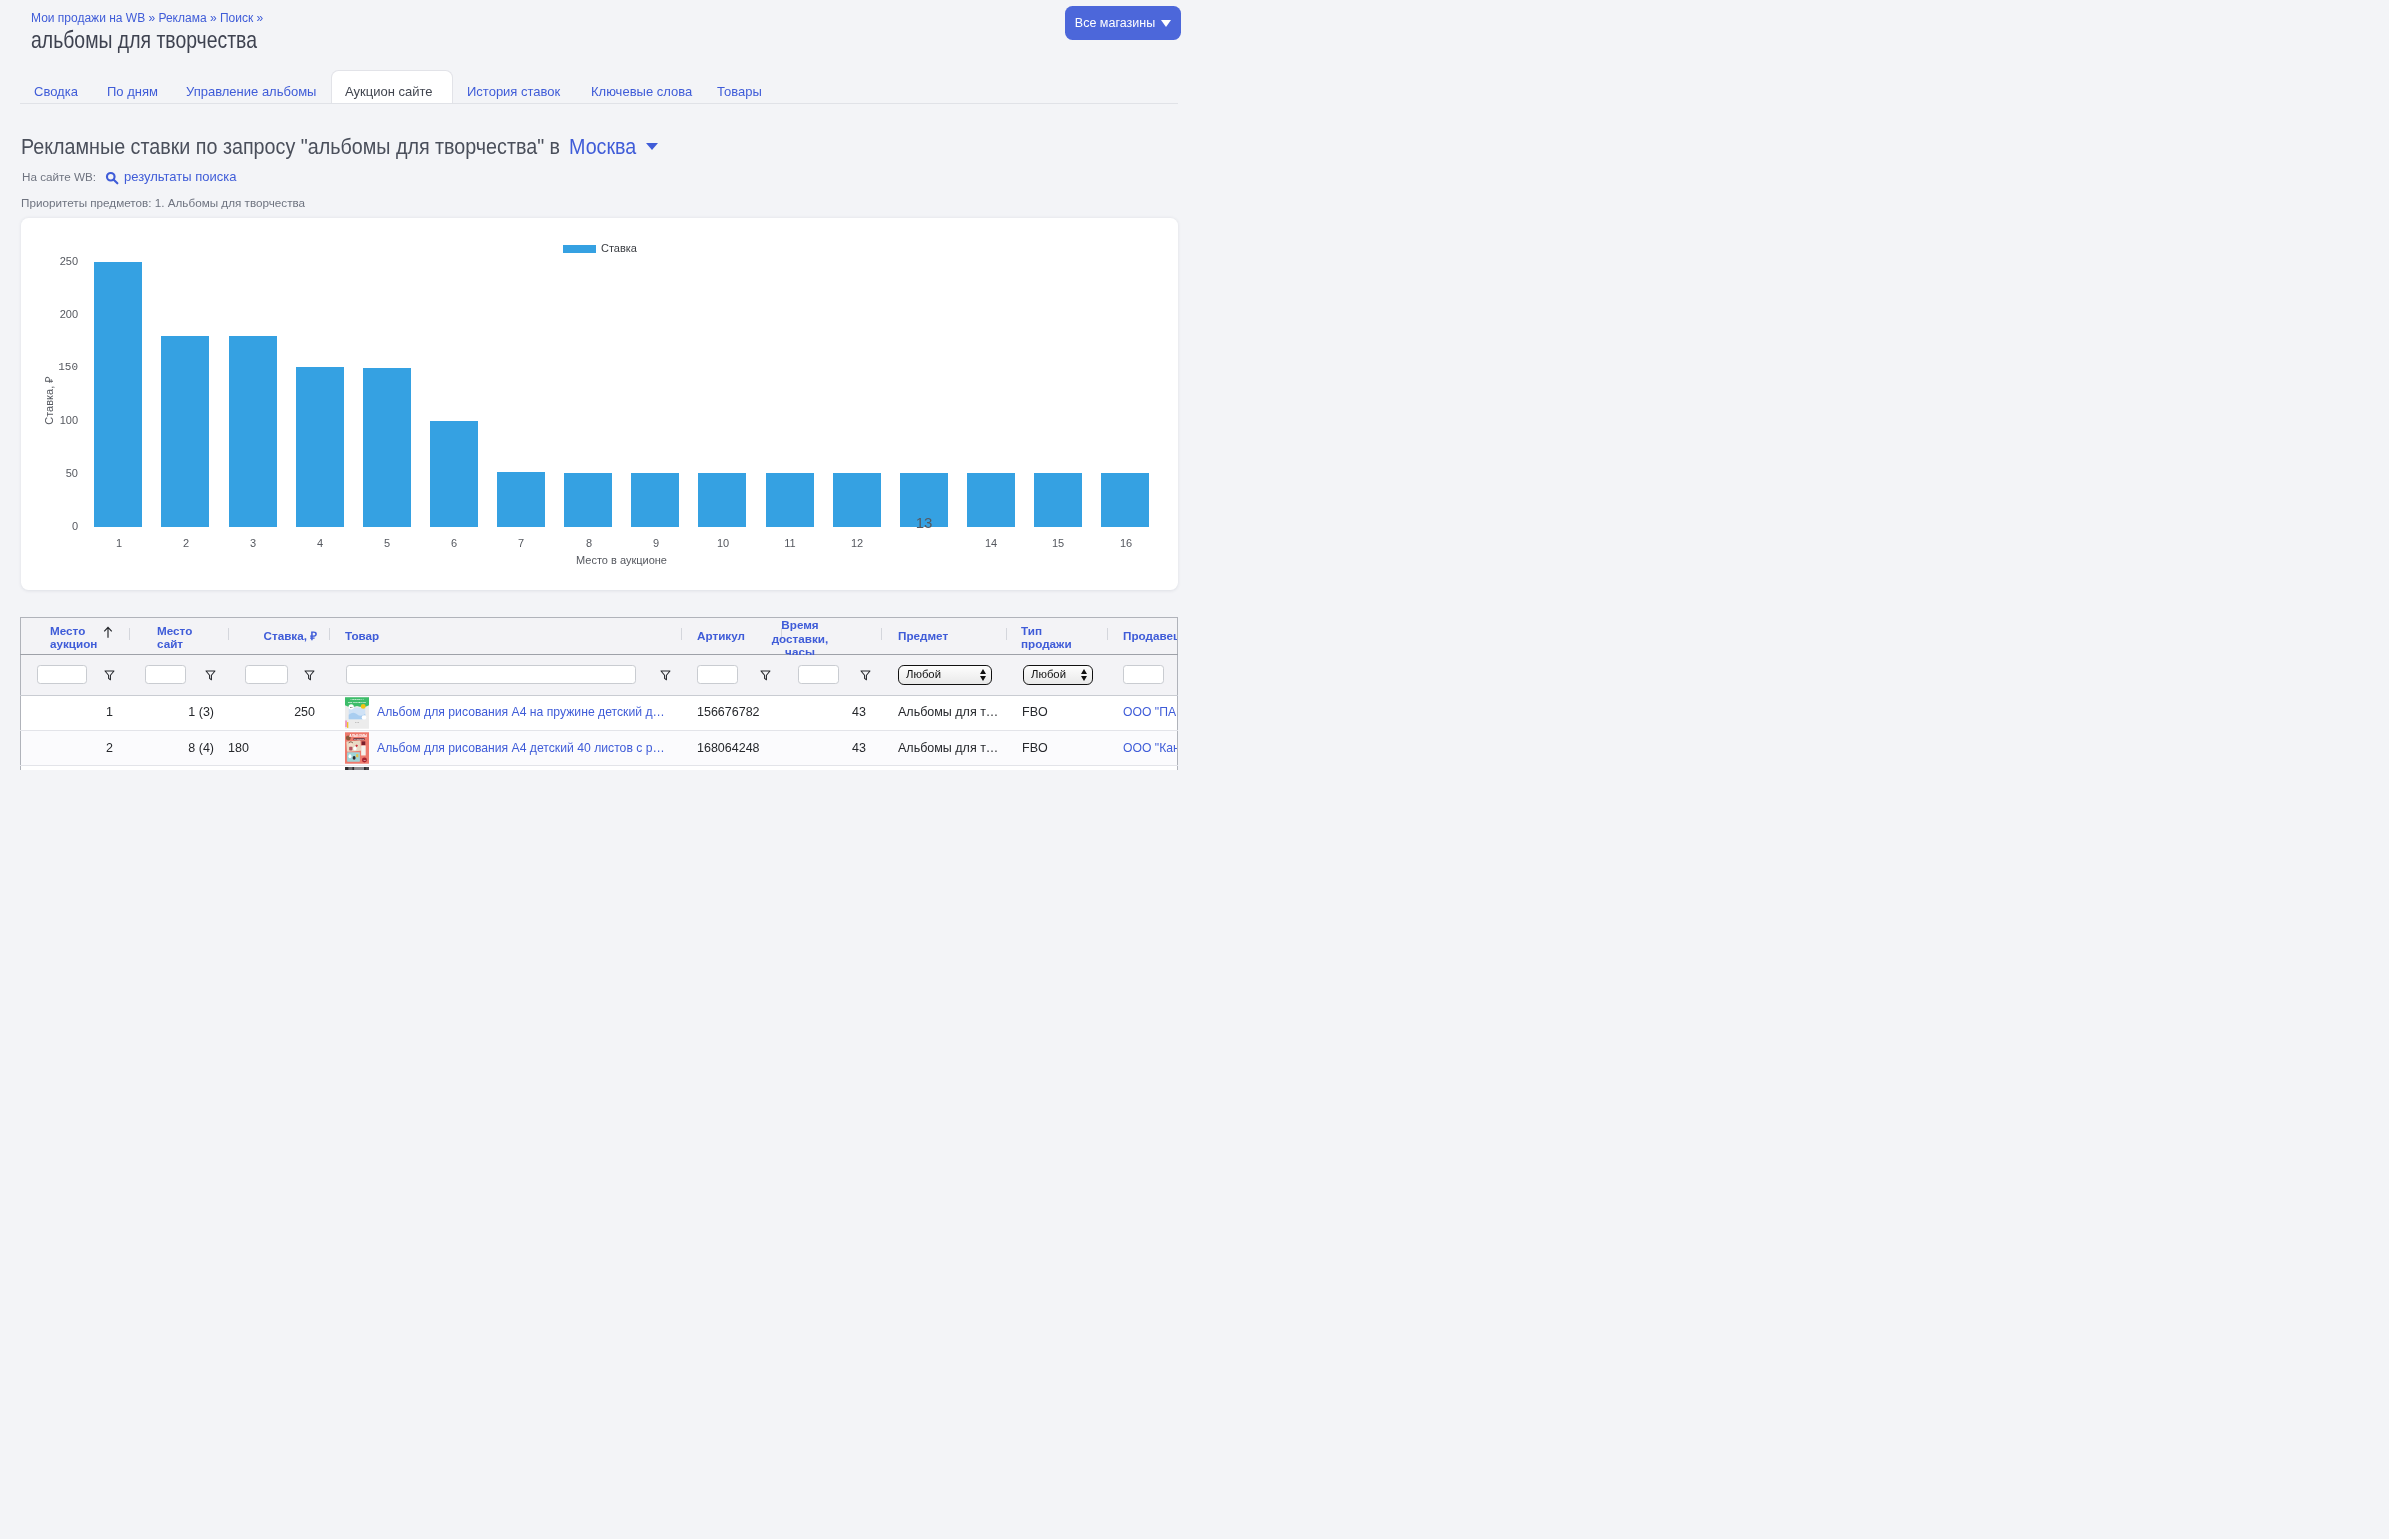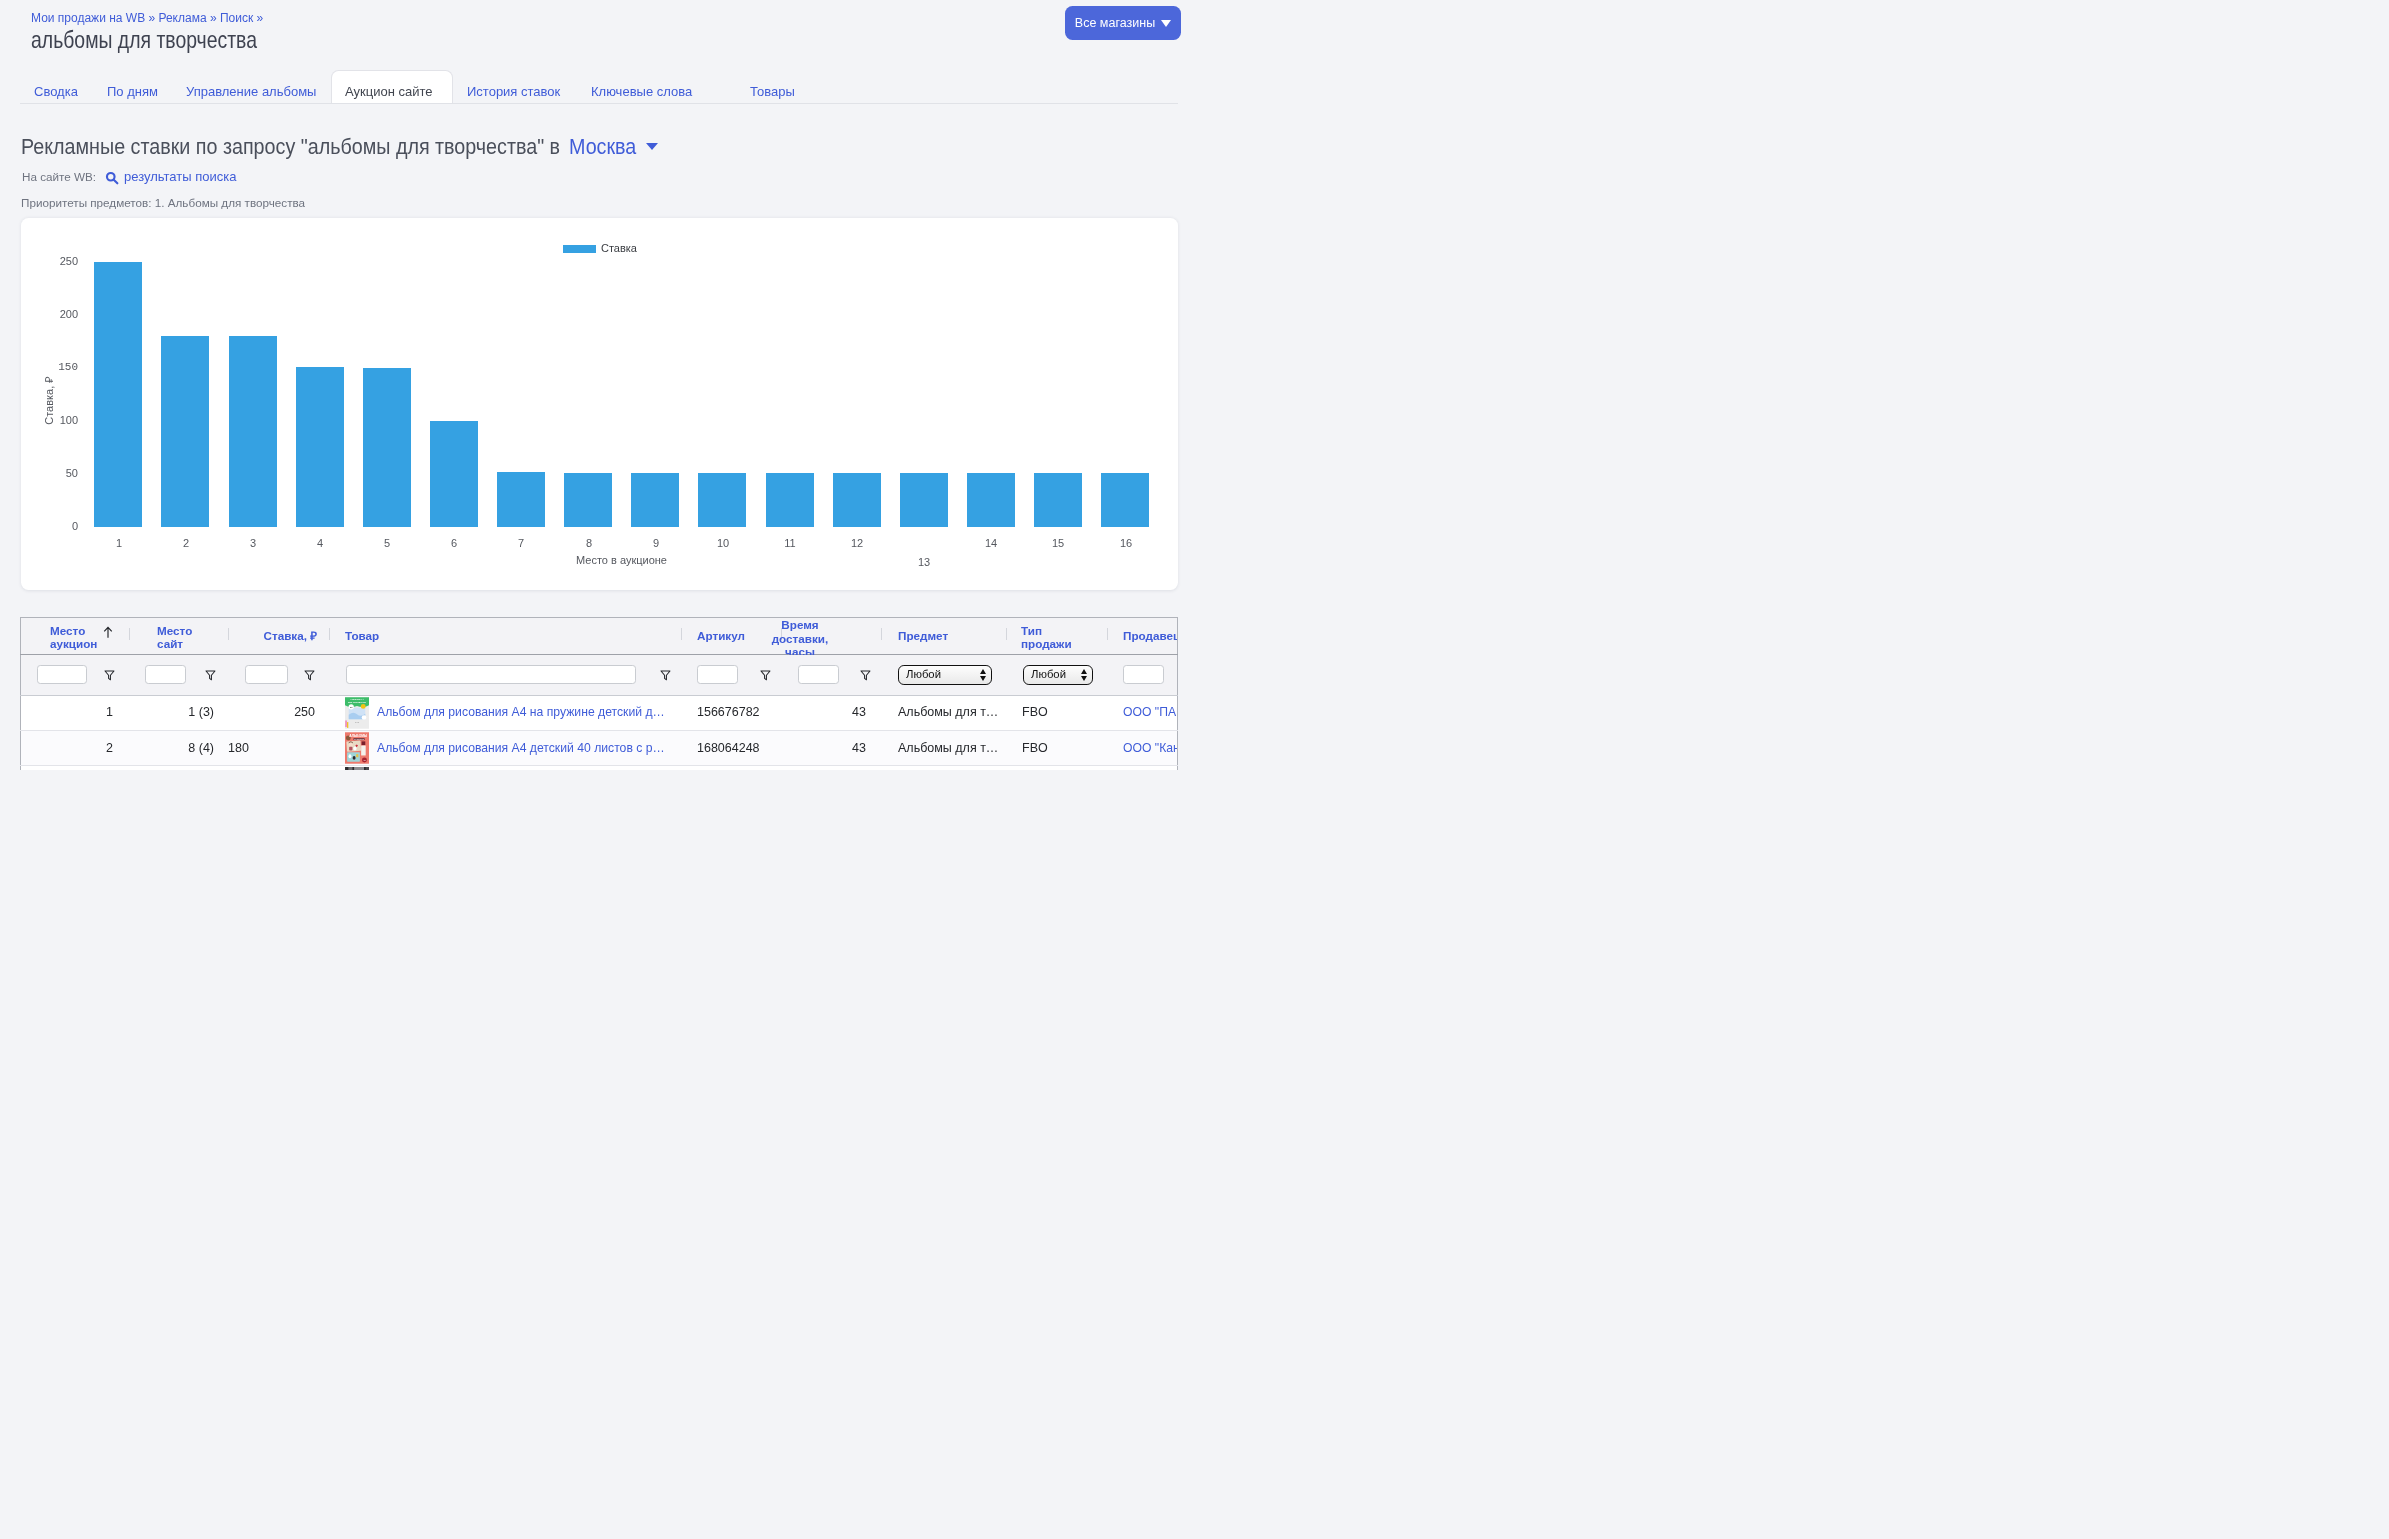--- a/index.html
+++ b/index.html
@@ -18,21 +18,21 @@
 <div class="abs" style="left:1161px;top:19.6px;width:0;height:0;border-left:5.2px solid transparent;border-right:5.2px solid transparent;border-top:7.5px solid #fff;"></div>
 
 <div class="abs" style="left:20px;top:103px;width:1158px;height:0.8px;background:#e0e2e7;"></div>
 <div class="abs" style="left:331px;top:70px;width:122px;height:33px;background:#fff;border:0.8px solid #e2e3e8;border-bottom:none;border-radius:7.5px 7.5px 0 0;box-sizing:border-box;"></div>
 <div class="abs" style="left:34px;top:84px;font-size:13px;color:#3f5cd8;">Сводка</div>
 <div class="abs" style="left:107px;top:84px;font-size:13px;color:#3f5cd8;">По дням</div>
 <div class="abs" style="left:186px;top:84px;font-size:13px;color:#3f5cd8;">Управление альбомы</div>
 <div class="abs" style="left:345px;top:84px;font-size:13px;color:#41454f;">Аукцион сайте</div>
 <div class="abs" style="left:467px;top:84px;font-size:13px;color:#3f5cd8;">История ставок</div>
 <div class="abs" style="left:591px;top:84px;font-size:13px;color:#3f5cd8;">Ключевые слова</div>
-<div class="abs" style="left:717px;top:84px;font-size:13px;color:#3f5cd8;margin-left:33px;">Товары</div>
+<div class="abs" style="left:717px;top:84px;font-size:13px;color:#3f5cd8;">Товары</div>
 
 <div class="abs" style="left:21px;top:134px;font-size:22px;color:#4a4f5b;transform:scaleX(.896);transform-origin:0 0;white-space:nowrap;">Рекламные ставки по запросу "альбомы для творчества" в</div>
 <div class="abs" style="left:569px;top:134px;font-size:22px;color:#3f5cd8;transform:scaleX(.896);transform-origin:0 0;white-space:nowrap;">Москва</div>
 <div class="abs" style="left:646px;top:143px;width:0;height:0;border-left:6.3px solid transparent;border-right:6.3px solid transparent;border-top:7px solid #3f5cd8;"></div>
 
 <div class="abs" style="left:22px;top:170px;font-size:11.7px;color:#6f7480;">На сайте WB:</div>
 <svg class="abs" style="left:105px;top:171px;" width="14" height="14" viewBox="0 0 17 17">
     <circle cx="7" cy="7" r="4.6" fill="none" stroke="#3f5cd8" stroke-width="2.6"></circle>
     <line x1="10.6" y1="10.6" x2="15" y2="15" stroke="#3f5cd8" stroke-width="2.6" stroke-linecap="round"></line>
   </svg>
@@ -69,21 +69,21 @@
     <div class="abs" style="left:568px;top:537px;width:42px;text-align:center;font-size:11px;color:#55585f;">8</div>
     <div class="abs" style="left:631px;top:473px;width:48px;height:54px;background:#35a1e2;"></div>
     <div class="abs" style="left:635px;top:537px;width:42px;text-align:center;font-size:11px;color:#55585f;">9</div>
     <div class="abs" style="left:698px;top:473px;width:48px;height:54px;background:#35a1e2;"></div>
     <div class="abs" style="left:702px;top:537px;width:42px;text-align:center;font-size:11px;color:#55585f;">10</div>
     <div class="abs" style="left:766px;top:473px;width:48px;height:54px;background:#35a1e2;"></div>
     <div class="abs" style="left:769px;top:537px;width:42px;text-align:center;font-size:11px;color:#55585f;">11</div>
     <div class="abs" style="left:833px;top:473px;width:48px;height:54px;background:#35a1e2;"></div>
     <div class="abs" style="left:836px;top:537px;width:42px;text-align:center;font-size:11px;color:#55585f;">12</div>
     <div class="abs" style="left:900px;top:473px;width:48px;height:54px;background:#35a1e2;"></div>
-    <div class="abs" style="left:903px;top:556px;width:42px;text-align:center;font-size:11px;color:#55585f;">13</div>
+    <div class="abs" style="left:903px;top:514px;width:42px;text-align:center;font-size:15px;color:#55585f;">13</div>
     <div class="abs" style="left:967px;top:473px;width:48px;height:54px;background:#35a1e2;"></div>
     <div class="abs" style="left:970px;top:537px;width:42px;text-align:center;font-size:11px;color:#55585f;">14</div>
     <div class="abs" style="left:1034px;top:473px;width:48px;height:54px;background:#35a1e2;"></div>
     <div class="abs" style="left:1037px;top:537px;width:42px;text-align:center;font-size:11px;color:#55585f;">15</div>
     <div class="abs" style="left:1101px;top:473px;width:48px;height:54px;background:#35a1e2;"></div>
     <div class="abs" style="left:1105px;top:537px;width:42px;text-align:center;font-size:11px;color:#55585f;">16</div>
     <div class="abs" style="left:538px;top:554px;width:167px;text-align:center;font-size:11px;color:#55585f;">Место в аукционе</div>
   </div>
 <div id="tbl" class="abs" style="left:0;top:0;width:1195px;height:770px;">
     <div class="abs" style="left:20px;top:617px;width:1158px;height:78px;background:#f3f3f6;"></div>

